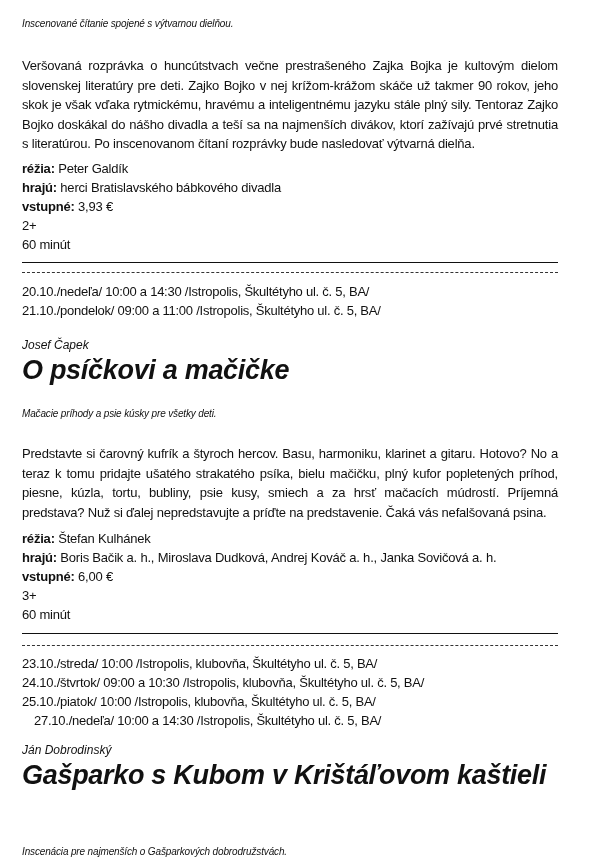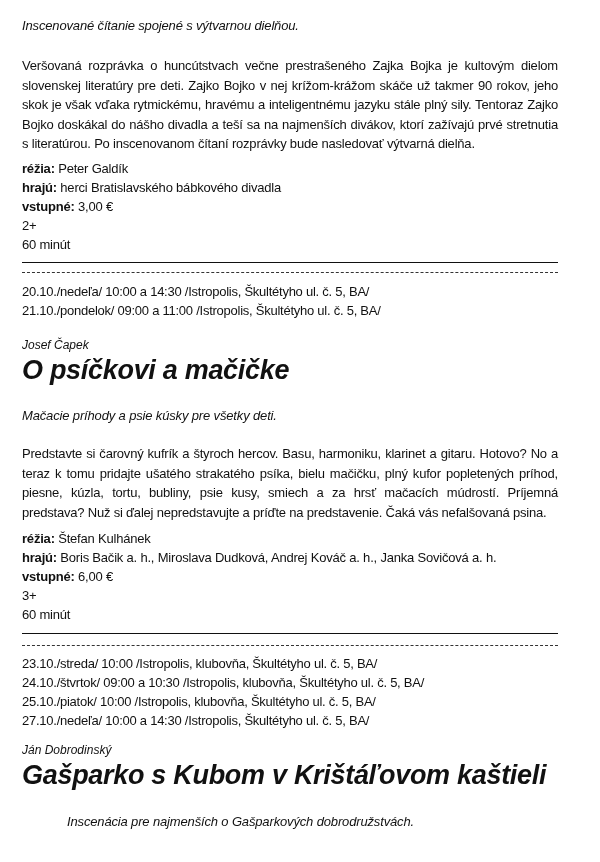--- a/index.html
+++ b/index.html
@@ -1,41 +1,41 @@
 <!DOCTYPE html>
 <html><head>
 <meta charset="utf-8">
 <style>
   html, body { margin: 0; padding: 0; background: #ffffff; }
   body { width: 600px; height: 862px; overflow: hidden; position: relative;
          font-family: "Liberation Sans", "DejaVu Sans", sans-serif; color: #111; }
   .page { position: absolute; left: 22px; top: 0; width: 536px; }
   .ab { position: absolute; left: 0; white-space: nowrap; }
-  .it { font-style: italic; font-size: 13px; letter-spacing: -0.15px; }
+  .it { font-style: italic; font-size: 10px; letter-spacing: -0.15px; }
   .small-it { font-style: italic; font-size: 12px; }
   .body-p { position: absolute; left: 0; width: 536px; font-size: 13px; line-height: 19.5px;
             text-align: justify; letter-spacing: -0.2px; }
   .meta { font-size: 13px; line-height: 19.5px; letter-spacing: -0.2px; }
   .meta b { font-weight: bold; }
   .title { font-style: italic; font-weight: bold; font-size: 27px; letter-spacing: -0.3px; }
   .rule-solid { position: absolute; left: 0; width: 536px; height: 0; border-top: 1.5px solid #111; }
   .rule-dash { position: absolute; left: 0; width: 536px; height: 0; border-top: 1px dashed #333; }
   .sched { font-weight: normal; font-size: 13px; line-height: 19.5px; letter-spacing: -0.25px; }
 </style>
 </head>
 <body>
 
 <div class="page">
 
   <div class="ab it" style="top:18px;">Inscenované čítanie spojené s výtvarnou dielňou.</div>
   <div class="body-p" style="top:56px;">Veršovaná rozprávka o huncútstvach večne prestrašeného Zajka Bojka je kultovým dielom slovenskej literatúry pre deti. Zajko Bojko v nej krížom-krážom skáče už takmer 90 rokov, jeho skok je však vďaka rytmickému, hravému a inteligentnému jazyku stále plný sily. Tentoraz Zajko Bojko doskákal do nášho divadla a teší sa na najmenších divákov, ktorí zažívajú prvé stretnutia s literatúrou. Po inscenovanom čítaní rozprávky bude nasledovať výtvarná dielňa.</div>
 
   <div class="ab meta" style="top:159px;"><b>réžia:</b><span> Peter Galdík</span></div>
   <div class="ab meta" style="top:178px;"><b>hrajú:</b><span> herci Bratislavského bábkového divadla</span></div>
-  <div class="ab meta" style="top:197px;"><b>vstupné:</b><span> 3,00 €</span></div>
+  <div class="ab meta" style="top:197px;"><b>vstupné:</b><span> 3,93 €</span></div>
   <div class="ab meta" style="top:216px;">2+</div>
   <div class="ab meta" style="top:235px;">60 minút</div>
 
   <div class="rule-solid" style="top:262px;"></div>
   <div class="rule-dash" style="top:272px;"></div>
 
   <div class="ab sched" style="top:282px;">20.10./nedeľa/ 10:00 a 14:30 /Istropolis, Škultétyho ul. č. 5, BA/</div>
   <div class="ab sched" style="top:301px;">21.10./pondelok/ 09:00 a 11:00 /Istropolis, Škultétyho ul. č. 5, BA/</div>
 
   <div class="ab small-it" style="top:338px;">Josef Čapek</div>
@@ -48,19 +48,19 @@
   <div class="ab meta" style="top:567px;"><b>vstupné:</b><span> 6,00 €</span></div>
   <div class="ab meta" style="top:586px;">3+</div>
   <div class="ab meta" style="top:605px;">60 minút</div>
 
   <div class="rule-solid" style="top:633px;"></div>
   <div class="rule-dash" style="top:645px;"></div>
 
   <div class="ab sched" style="top:654px;">23.10./streda/ 10:00 /Istropolis, klubovňa, Škultétyho ul. č. 5, BA/</div>
   <div class="ab sched" style="top:673px;">24.10./štvrtok/ 09:00 a 10:30 /Istropolis, klubovňa, Škultétyho ul. č. 5, BA/</div>
   <div class="ab sched" style="top:692px;">25.10./piatok/ 10:00 /Istropolis, klubovňa, Škultétyho ul. č. 5, BA/</div>
-  <div class="ab sched" style="top:711px;">27.10./nedeľa/ 10:00 a 14:30 /Istropolis, Škultétyho ul. č. 5, BA/</div>
+  <div class="ab sched" style="top:711px;margin-left:12px;">27.10./nedeľa/ 10:00 a 14:30 /Istropolis, Škultétyho ul. č. 5, BA/</div>
 
   <div class="ab small-it" style="top:743px;">Ján Dobrodinský</div>
   <div class="ab title" style="top:760px;">Gašparko s Kubom v Krištáľovom kaštieli</div>
-  <div class="ab it" style="top:814px;margin-left:45px;">Inscenácia pre najmenších o Gašparkových dobrodružstvách.</div>
+  <div class="ab it" style="top:846px;">Inscenácia pre najmenších o Gašparkových dobrodružstvách.</div>
 
 </div>
 
 </body></html>

